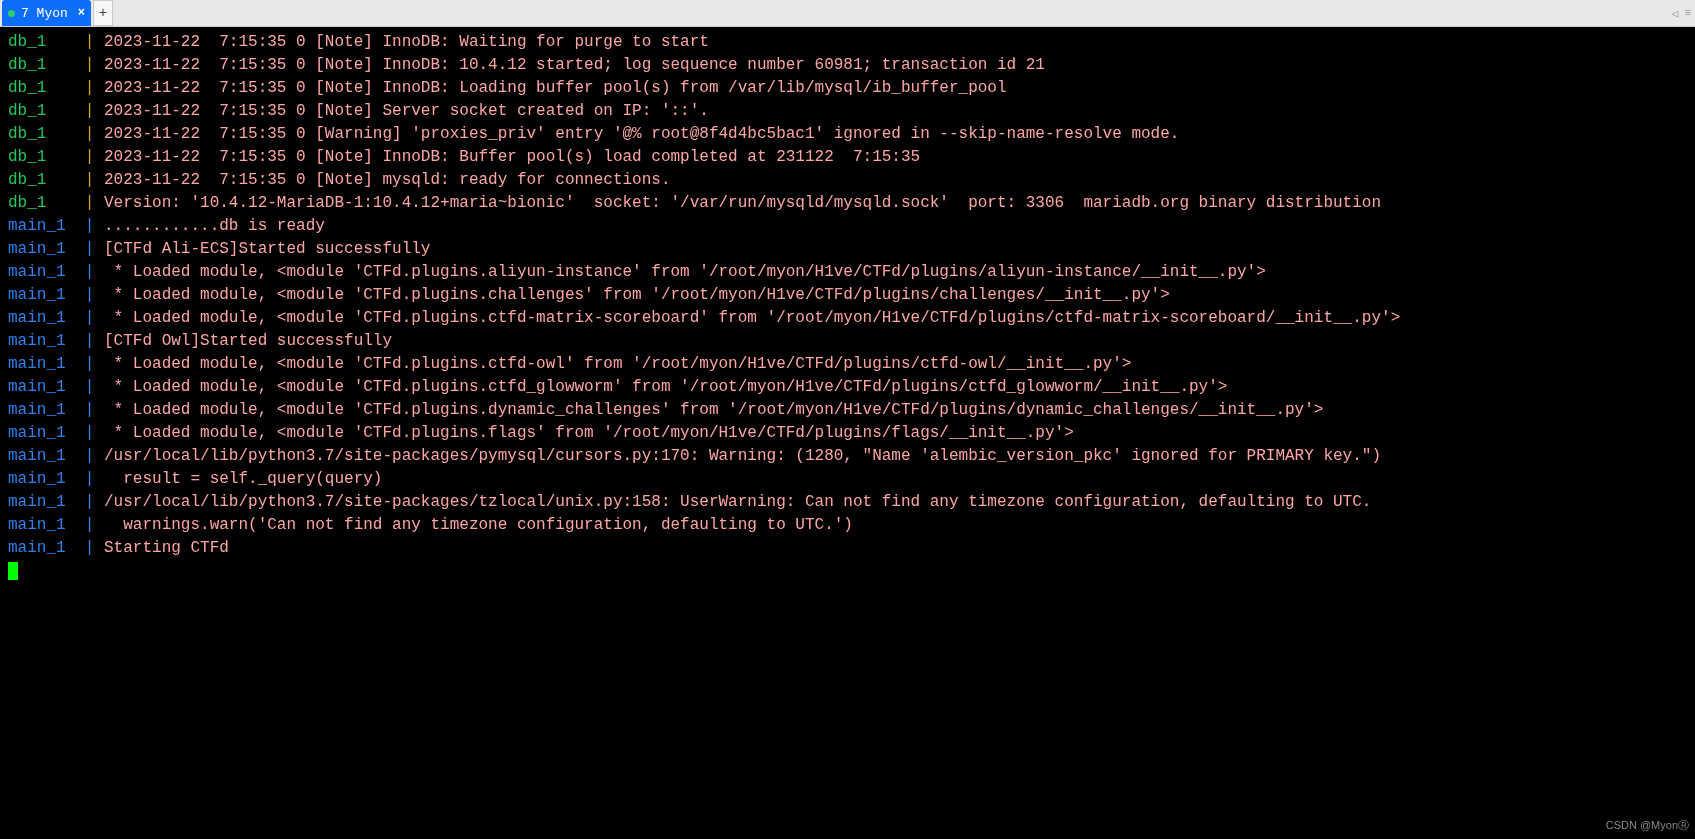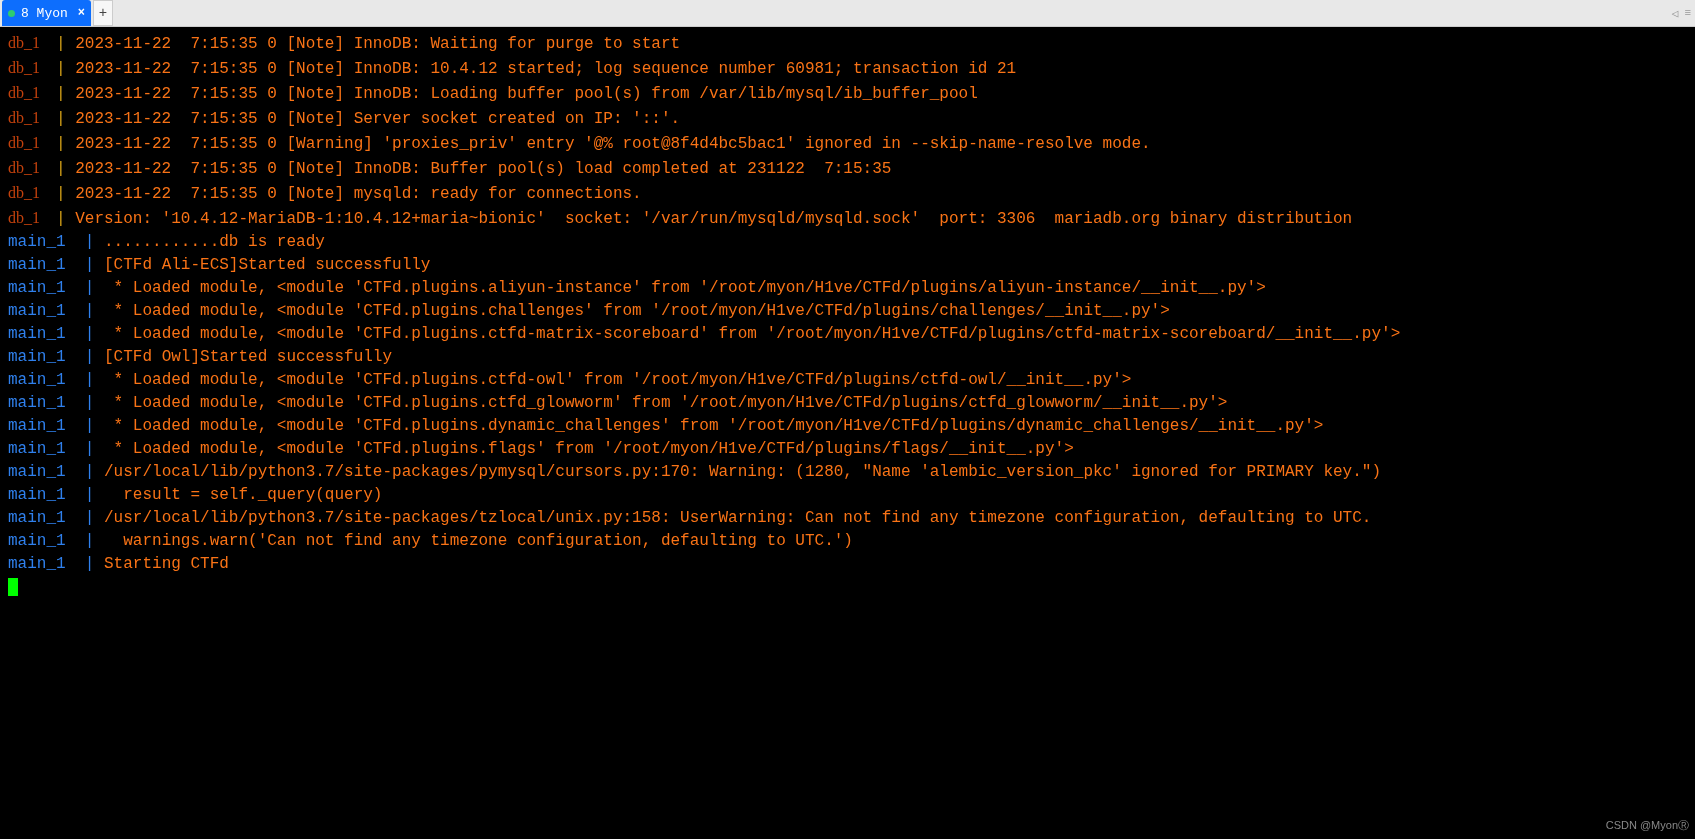--- a/index.html
+++ b/index.html
@@ -64,25 +64,25 @@
     background: #000;
     color: #e8e8e8;
     height: calc(839px - 27px);
     padding: 4px 8px;
     line-height: 23px;
     white-space: pre-wrap;
     word-break: break-all;
     position: relative;
   }
   .line { display: block; }
-  .src-db { color: #c2410c; font-family: Liberation Serif, serif; } 
+  .src-db { color: #22c55e; } 
   .src-main { color: #2f80ed; font-family: Liberation Mono, monospace; } 
   .pipe { color: #d4a017; }
   .pipe-main { color: #2f80ed; }
-  .msg { color: #f97316; }
+  .msg { color: #fca5a5; }
   .cursor {
     display: inline-block;
     width: 10px;
     height: 18px;
     background: #00ff00;
     vertical-align: text-bottom;
   }
   .watermark {
     position: absolute;
     right: 6px;
@@ -92,21 +92,21 @@
     font-family: sans-serif;
     margin-top: 28px;
   }
 </style>
 </head>
 <body>
 
 <div class="tabbar">
   <div class="tab">
     <span class="status-dot"></span>
-    <span>8 Myon</span>
+    <span>7 Myon</span>
     <span class="close">×</span>
   </div>
   <div class="tab-add">+</div>
   <div class="tabbar-right">
     <span>◁</span>
     <span>≡</span>
   </div>
 </div>
 
 <div class="terminal" id="terminal"><span class="line"><span class="src-db">db_1    </span><span class="pipe">| </span><span class="msg">2023-11-22  7:15:35 0 [Note] InnoDB: Waiting for purge to start</span></span><span class="line"><span class="src-db">db_1    </span><span class="pipe">| </span><span class="msg">2023-11-22  7:15:35 0 [Note] InnoDB: 10.4.12 started; log sequence number 60981; transaction id 21</span></span><span class="line"><span class="src-db">db_1    </span><span class="pipe">| </span><span class="msg">2023-11-22  7:15:35 0 [Note] InnoDB: Loading buffer pool(s) from /var/lib/mysql/ib_buffer_pool</span></span><span class="line"><span class="src-db">db_1    </span><span class="pipe">| </span><span class="msg">2023-11-22  7:15:35 0 [Note] Server socket created on IP: '::'.</span></span><span class="line"><span class="src-db">db_1    </span><span class="pipe">| </span><span class="msg">2023-11-22  7:15:35 0 [Warning] 'proxies_priv' entry '@% root@8f4d4bc5bac1' ignored in --skip-name-resolve mode.</span></span><span class="line"><span class="src-db">db_1    </span><span class="pipe">| </span><span class="msg">2023-11-22  7:15:35 0 [Note] InnoDB: Buffer pool(s) load completed at 231122  7:15:35</span></span><span class="line"><span class="src-db">db_1    </span><span class="pipe">| </span><span class="msg">2023-11-22  7:15:35 0 [Note] mysqld: ready for connections.</span></span><span class="line"><span class="src-db">db_1    </span><span class="pipe">| </span><span class="msg">Version: '10.4.12-MariaDB-1:10.4.12+maria~bionic'  socket: '/var/run/mysqld/mysqld.sock'  port: 3306  mariadb.org binary distribution</span></span><span class="line"><span class="src-main">main_1  </span><span class="pipe-main">| </span><span class="msg">............db is ready</span></span><span class="line"><span class="src-main">main_1  </span><span class="pipe-main">| </span><span class="msg">[CTFd Ali-ECS]Started successfully</span></span><span class="line"><span class="src-main">main_1  </span><span class="pipe-main">| </span><span class="msg"> * Loaded module, &lt;module 'CTFd.plugins.aliyun-instance' from '/root/myon/H1ve/CTFd/plugins/aliyun-instance/__init__.py'&gt;</span></span><span class="line"><span class="src-main">main_1  </span><span class="pipe-main">| </span><span class="msg"> * Loaded module, &lt;module 'CTFd.plugins.challenges' from '/root/myon/H1ve/CTFd/plugins/challenges/__init__.py'&gt;</span></span><span class="line"><span class="src-main">main_1  </span><span class="pipe-main">| </span><span class="msg"> * Loaded module, &lt;module 'CTFd.plugins.ctfd-matrix-scoreboard' from '/root/myon/H1ve/CTFd/plugins/ctfd-matrix-scoreboard/__init__.py'&gt;</span></span><span class="line"><span class="src-main">main_1  </span><span class="pipe-main">| </span><span class="msg">[CTFd Owl]Started successfully</span></span><span class="line"><span class="src-main">main_1  </span><span class="pipe-main">| </span><span class="msg"> * Loaded module, &lt;module 'CTFd.plugins.ctfd-owl' from '/root/myon/H1ve/CTFd/plugins/ctfd-owl/__init__.py'&gt;</span></span><span class="line"><span class="src-main">main_1  </span><span class="pipe-main">| </span><span class="msg"> * Loaded module, &lt;module 'CTFd.plugins.ctfd_glowworm' from '/root/myon/H1ve/CTFd/plugins/ctfd_glowworm/__init__.py'&gt;</span></span><span class="line"><span class="src-main">main_1  </span><span class="pipe-main">| </span><span class="msg"> * Loaded module, &lt;module 'CTFd.plugins.dynamic_challenges' from '/root/myon/H1ve/CTFd/plugins/dynamic_challenges/__init__.py'&gt;</span></span><span class="line"><span class="src-main">main_1  </span><span class="pipe-main">| </span><span class="msg"> * Loaded module, &lt;module 'CTFd.plugins.flags' from '/root/myon/H1ve/CTFd/plugins/flags/__init__.py'&gt;</span></span><span class="line"><span class="src-main">main_1  </span><span class="pipe-main">| </span><span class="msg">/usr/local/lib/python3.7/site-packages/pymysql/cursors.py:170: Warning: (1280, "Name 'alembic_version_pkc' ignored for PRIMARY key.")</span></span><span class="line"><span class="src-main">main_1  </span><span class="pipe-main">| </span><span class="msg">  result = self._query(query)</span></span><span class="line"><span class="src-main">main_1  </span><span class="pipe-main">| </span><span class="msg">/usr/local/lib/python3.7/site-packages/tzlocal/unix.py:158: UserWarning: Can not find any timezone configuration, defaulting to UTC.</span></span><span class="line"><span class="src-main">main_1  </span><span class="pipe-main">| </span><span class="msg">  warnings.warn('Can not find any timezone configuration, defaulting to UTC.')</span></span><span class="line"><span class="src-main">main_1  </span><span class="pipe-main">| </span><span class="msg">Starting CTFd</span></span><span class="line"><span class="cursor"></span></span>

